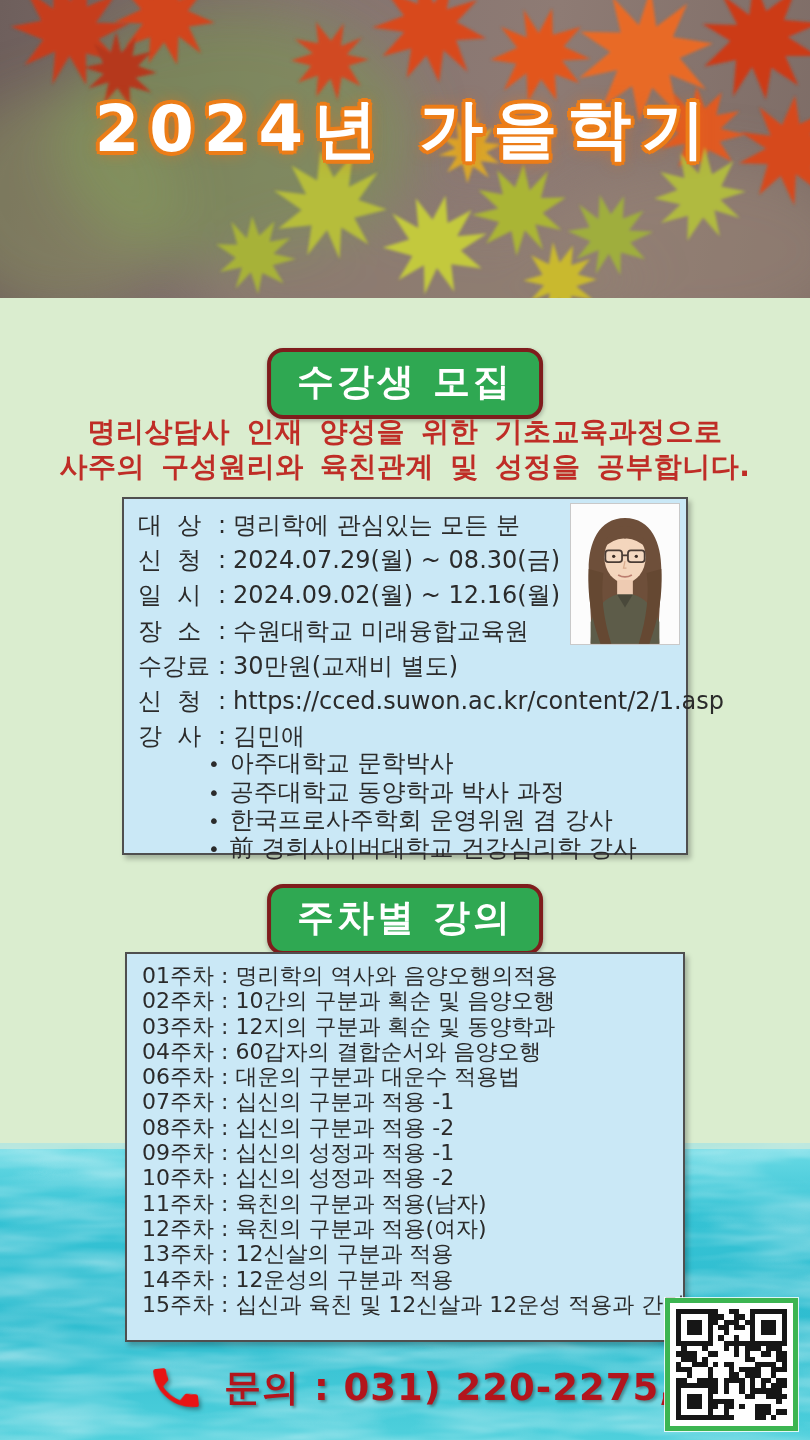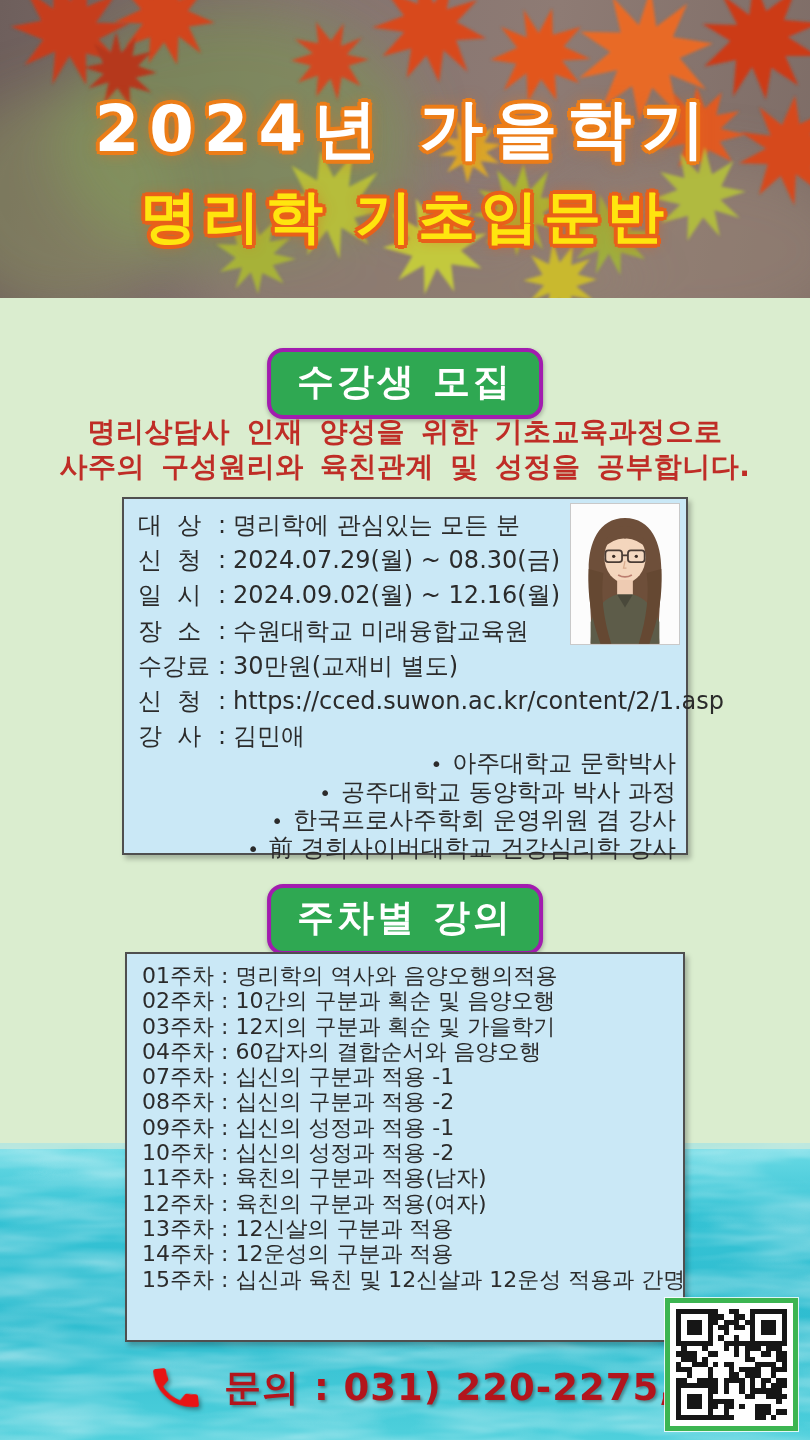--- a/index.html
+++ b/index.html
@@ -33,21 +33,21 @@
       -4px 0 0 #e8601a, 4px 0 0 #e8601a, 0 -4px 0 #e8601a, 0 4px 0 #e8601a,
       0 0 14px rgba(230,90,20,.8);
   }
   
   .water { position:absolute; left:0; top:1143px; width:810px; height:297px; }
   .water .pale-strip { position:absolute; left:0; top:0; width:100%; height:6px; background:#cfe9da; opacity:.7; }
   
   .badge {
     position:absolute; left:50%; transform:translateX(-50%);
     background:#2fa852; color:#fff;
-    border:4px solid #a21caf; border-radius:16px;
+    border:4px solid #7f1d1d; border-radius:16px;
     font-size:37px; font-weight:bold; letter-spacing:3px;
     padding:5px 26px 8px 26px; white-space:nowrap;
     box-shadow:0 2px 4px rgba(0,0,0,.25);
   }
   .badge-recruit { top:348px; }
   .badge-weekly  { top:884px; }
   
   .intro {
     position:absolute; left:0; top:414px; width:100%;
     text-align:center; color:#bf2d26;
@@ -59,21 +59,21 @@
     position:absolute; background:#cae8f6;
     border:2px solid #4f4f4f;
     box-shadow:3px 4px 5px rgba(0,0,0,.25);
   }
   .info-panel { left:122px; top:497px; width:566px; height:358px; padding:5px 10px 0 14px; font-size:24px; line-height:27.2px; }
   .info-row { display:flex; white-space:nowrap;margin-top:8px; }
   .info-label { white-space:pre; min-width:78px; }
   .info-colon { margin:0 7px 0 2px; }
   .info-value { white-space:nowrap; }
   .bullet-list { list-style:none; padding-left:70px; }
-  .bullet-item { white-space:nowrap;text-align:right; }
+  .bullet-item { white-space:nowrap; }
   .bullet-dot { margin-right:10px; font-size:20px; }
   .instructor-photo { position:absolute; top:4px; right:6px; width:110px; height:142px; border:1px solid #c9c9c9; background:#fcfcfc; }
   
   .week-panel { left:125px; top:952px; width:560px; height:390px; padding:9px 0 0 15px; font-size:22px; line-height:25.3px; }
   .week-list { list-style:none; }
   .week-item { white-space:nowrap; }
   
   .contact { position:absolute; left:148px; top:1360px; display:flex; align-items:center; gap:20px; }
   .phone-icon-box { width:56px; height:56px; filter:drop-shadow(2px 3px 2px rgba(0,0,0,.35)); transform:rotate(-6deg); }
   .contact-text {
@@ -127,21 +127,20 @@
       <use href="#leaf" fill="#aab534" transform="translate(520,210) rotate(330) scale(1.0)"></use>
       <use href="#leaf" fill="#9fae3e" transform="translate(610,235) rotate(20) scale(0.9)"></use>
       <use href="#leaf" fill="#b0ba40" transform="translate(700,195) rotate(300) scale(1.0)"></use>
       <use href="#leaf" fill="#a7b239" transform="translate(255,255) rotate(30) scale(0.85)"></use>
       <use href="#leaf" fill="#d9a82c" transform="translate(470,150) rotate(80) scale(0.7)"></use>
       <use href="#leaf" fill="#c9b92f" transform="translate(560,280) rotate(55) scale(0.8)"></use>
     </g>
   </svg>
   <div class="title-wrap">
     <div class="title-line1">2024년 가을학기</div>
-    <div class="title-line2">명리학 기초입문반</div>
   </div>
 </div>
 
 <div class="water">
   <svg width="810" height="297" viewBox="0 0 810 297">
     <defs>
       <linearGradient id="wbase" x1="0" y1="0" x2="0" y2="1">
         <stop offset="0" stop-color="#6fdce6"></stop>
         <stop offset="0.25" stop-color="#35c2d4"></stop>
         <stop offset="0.6" stop-color="#2fbdd0"></stop>
@@ -229,22 +228,23 @@
     </svg>
   </div>
 </div>
 
 <div class="badge badge-weekly">주차별 강의</div>
 
 <div class="panel week-panel">
   <ul class="week-list">
     <li class="week-item">01주차 : 명리학의 역사와 음양오행의적용</li>
     <li class="week-item">02주차 : 10간의 구분과 획순 및 음양오행</li>
-    <li class="week-item">03주차 : 12지의 구분과 획순 및 가을학기</li>
+    <li class="week-item">03주차 : 12지의 구분과 획순 및 동양학과</li>
     <li class="week-item">04주차 : 60갑자의 결합순서와 음양오행</li>
+    <li class="week-item">06주차 : 대운의 구분과 대운수 적용법</li>
     <li class="week-item">07주차 : 십신의 구분과 적용 -1</li>
     <li class="week-item">08주차 : 십신의 구분과 적용 -2</li>
     <li class="week-item">09주차 : 십신의 성정과 적용 -1</li>
     <li class="week-item">10주차 : 십신의 성정과 적용 -2</li>
     <li class="week-item">11주차 : 육친의 구분과 적용(남자)</li>
     <li class="week-item">12주차 : 육친의 구분과 적용(여자)</li>
     <li class="week-item">13주차 : 12신살의 구분과 적용</li>
     <li class="week-item">14주차 : 12운성의 구분과 적용</li>
     <li class="week-item">15주차 : 십신과 육친 및 12신살과 12운성 적용과 간명</li>
   </ul>

